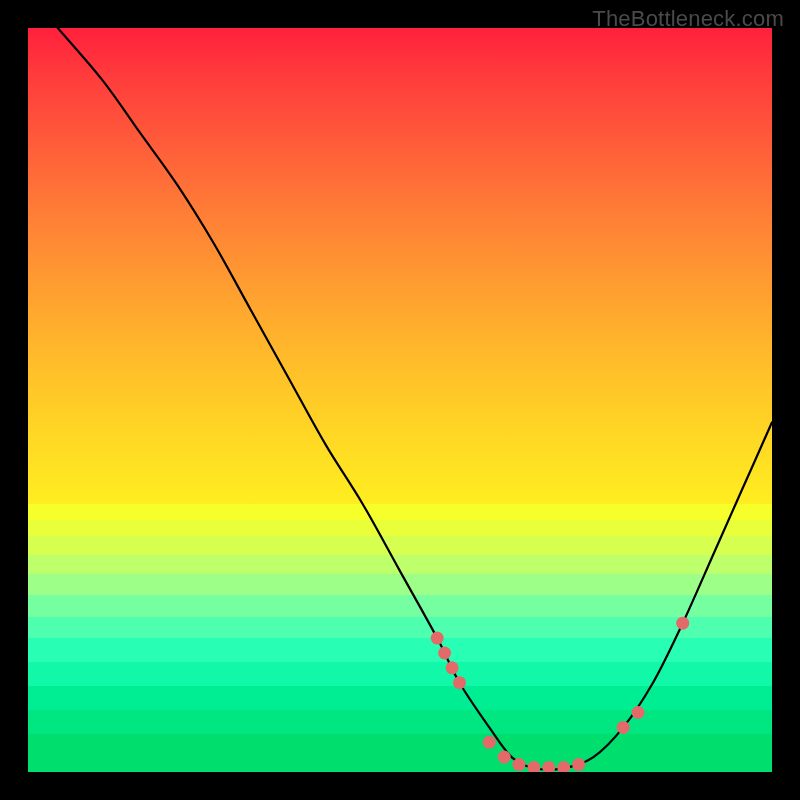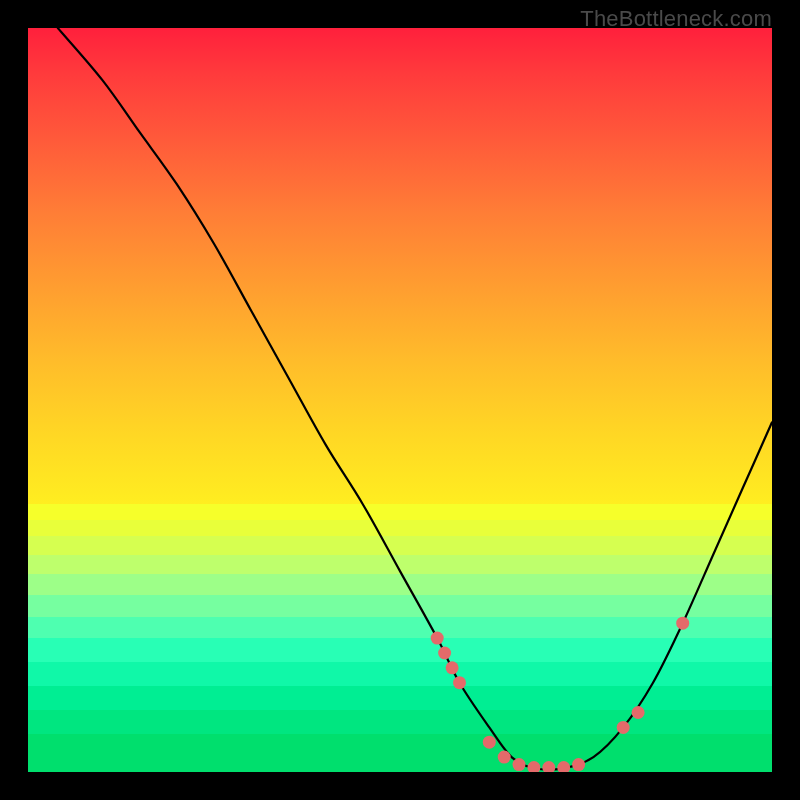--- a/index.html
+++ b/index.html
@@ -8,21 +8,21 @@
     width: 800px;
     height: 800px;
     background: #000000;
     position: relative;
     overflow: hidden;
     font-family: Arial, Helvetica, sans-serif;
   }
   .watermark {
     position: absolute;
     top: 6px;
-    right: 28px;
+    right: 16px;
     color: #4a4a4a;
     font-size: 22px;
     font-weight: 500;
     letter-spacing: 0.2px;
     z-index: 5;
   }
   .plot-area {
     position: absolute;
     left: 28px;
     top: 28px;

